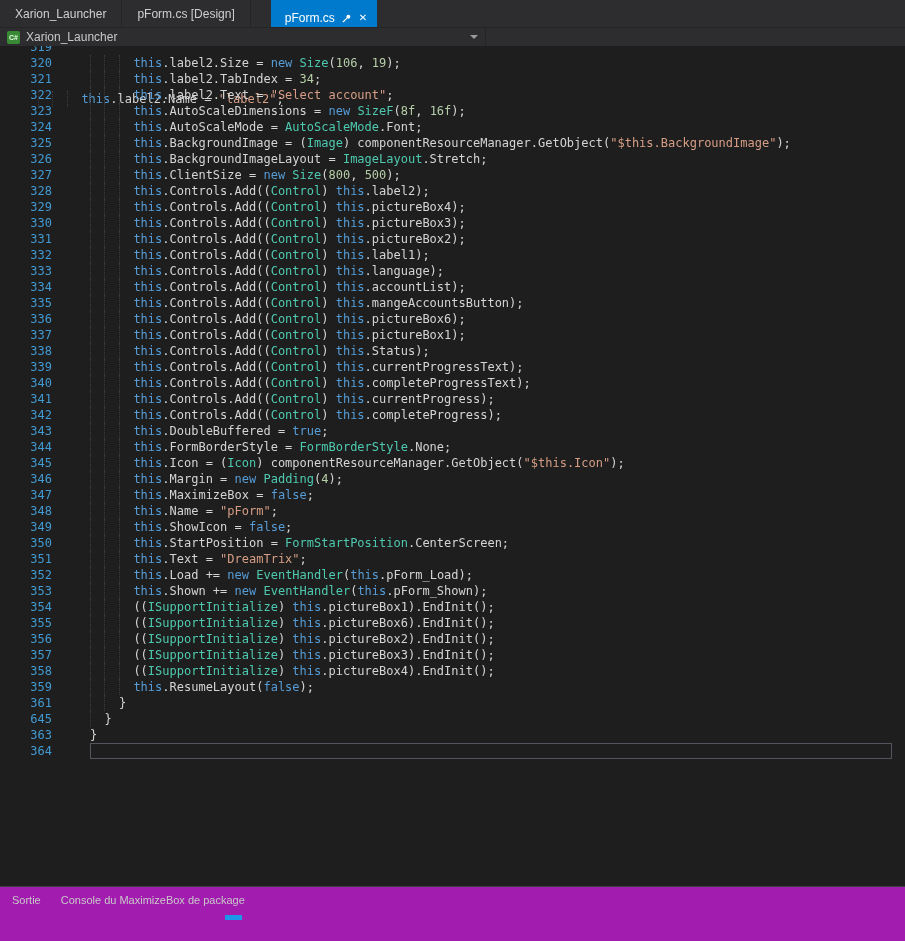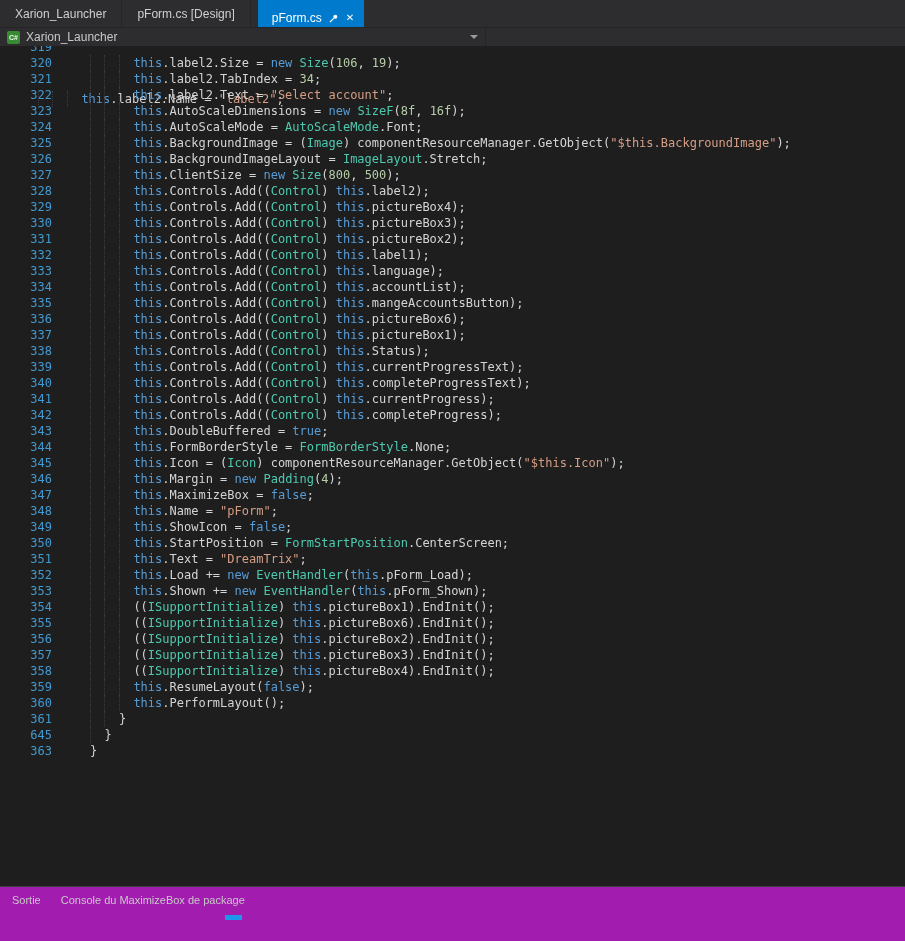--- a/index.html
+++ b/index.html
@@ -14,21 +14,21 @@
 
   
   .tabbar { height: 27px; background: #2d2d30; display: flex; flex: 0 0 27px; }
   .tab {
     display: flex; align-items: center; gap: 7px;
     padding: 0 15px; font-size: 12px; color: #cfcfcf;
     border-right: 1px solid #252526;
   }
   .tab.active {
     background: #007acc; color: #ffffff;
-    margin-left: 7px; padding: 8px 10px 0 14px; border-right: none;
+    margin-left: 20px; padding: 8px 10px 0 14px; border-right: none;
   }
   .tab .close { font-size: 10px; line-height: 1; color: #ffffff; }
   .tab .pin { display: flex; align-items: center; }
 
   
   .navbar { height: 19px; flex: 0 0 19px; background: #2d2d30; border-top: 1px solid #252526; display: flex; align-items: stretch; }
   .combo { display: flex; align-items: center; gap: 6px; padding: 0 7px; }
   .combo.project { width: 486px; border-right: 1px solid #252526; }
   .combo.member { flex: 1; }
   .combo .spacer { flex: 1; }
@@ -143,24 +143,24 @@
         <div class="line"><span class="ln">350</span><div class="cc"><span class="guide" style="left: 0px;"></span><span class="guide" style="left: 14.46px;"></span><span class="guide" style="left: 28.92px;"></span><span class="tx" style="padding-left: 43.38px;"><span class="tok-k">this</span><span class="tok-d">.StartPosition = </span><span class="tok-t">FormStartPosition</span><span class="tok-d">.CenterScreen;</span></span></div></div>
         <div class="line"><span class="ln">351</span><div class="cc"><span class="guide" style="left: 0px;"></span><span class="guide" style="left: 14.46px;"></span><span class="guide" style="left: 28.92px;"></span><span class="tx" style="padding-left: 43.38px;"><span class="tok-k">this</span><span class="tok-d">.Text = </span><span class="tok-s">"DreamTrix"</span><span class="tok-d">;</span></span></div></div>
         <div class="line"><span class="ln">352</span><div class="cc"><span class="guide" style="left: 0px;"></span><span class="guide" style="left: 14.46px;"></span><span class="guide" style="left: 28.92px;"></span><span class="tx" style="padding-left: 43.38px;"><span class="tok-k">this</span><span class="tok-d">.Load += </span><span class="tok-k">new</span><span class="tok-d"> </span><span class="tok-t">EventHandler</span><span class="tok-d">(</span><span class="tok-k">this</span><span class="tok-d">.pForm_Load);</span></span></div></div>
         <div class="line"><span class="ln">353</span><div class="cc"><span class="guide" style="left: 0px;"></span><span class="guide" style="left: 14.46px;"></span><span class="guide" style="left: 28.92px;"></span><span class="tx" style="padding-left: 43.38px;"><span class="tok-k">this</span><span class="tok-d">.Shown += </span><span class="tok-k">new</span><span class="tok-d"> </span><span class="tok-t">EventHandler</span><span class="tok-d">(</span><span class="tok-k">this</span><span class="tok-d">.pForm_Shown);</span></span></div></div>
         <div class="line"><span class="ln">354</span><div class="cc"><span class="guide" style="left: 0px;"></span><span class="guide" style="left: 14.46px;"></span><span class="guide" style="left: 28.92px;"></span><span class="tx" style="padding-left: 43.38px;"><span class="tok-d">((</span><span class="tok-t">ISupportInitialize</span><span class="tok-d">) </span><span class="tok-k">this</span><span class="tok-d">.pictureBox1).EndInit();</span></span></div></div>
         <div class="line"><span class="ln">355</span><div class="cc"><span class="guide" style="left: 0px;"></span><span class="guide" style="left: 14.46px;"></span><span class="guide" style="left: 28.92px;"></span><span class="tx" style="padding-left: 43.38px;"><span class="tok-d">((</span><span class="tok-t">ISupportInitialize</span><span class="tok-d">) </span><span class="tok-k">this</span><span class="tok-d">.pictureBox6).EndInit();</span></span></div></div>
         <div class="line"><span class="ln">356</span><div class="cc"><span class="guide" style="left: 0px;"></span><span class="guide" style="left: 14.46px;"></span><span class="guide" style="left: 28.92px;"></span><span class="tx" style="padding-left: 43.38px;"><span class="tok-d">((</span><span class="tok-t">ISupportInitialize</span><span class="tok-d">) </span><span class="tok-k">this</span><span class="tok-d">.pictureBox2).EndInit();</span></span></div></div>
         <div class="line"><span class="ln">357</span><div class="cc"><span class="guide" style="left: 0px;"></span><span class="guide" style="left: 14.46px;"></span><span class="guide" style="left: 28.92px;"></span><span class="tx" style="padding-left: 43.38px;"><span class="tok-d">((</span><span class="tok-t">ISupportInitialize</span><span class="tok-d">) </span><span class="tok-k">this</span><span class="tok-d">.pictureBox3).EndInit();</span></span></div></div>
         <div class="line"><span class="ln">358</span><div class="cc"><span class="guide" style="left: 0px;"></span><span class="guide" style="left: 14.46px;"></span><span class="guide" style="left: 28.92px;"></span><span class="tx" style="padding-left: 43.38px;"><span class="tok-d">((</span><span class="tok-t">ISupportInitialize</span><span class="tok-d">) </span><span class="tok-k">this</span><span class="tok-d">.pictureBox4).EndInit();</span></span></div></div>
         <div class="line"><span class="ln">359</span><div class="cc"><span class="guide" style="left: 0px;"></span><span class="guide" style="left: 14.46px;"></span><span class="guide" style="left: 28.92px;"></span><span class="tx" style="padding-left: 43.38px;"><span class="tok-k">this</span><span class="tok-d">.ResumeLayout(</span><span class="tok-k">false</span><span class="tok-d">);</span></span></div></div>
-        <div class="line"><span class="ln">360</span><div class="cc"><span class="guide" style="left: 0px;"></span><span class="guide" style="left: 14.46px;"></span><span class="guide" style="left: 28.92px;"></span><span class="tx" style="padding-left: 43.38px;"><span class="tok-k">this</span><span class="tok-d">.PerformLayout();</span></span></div></div>
         <div class="line"><span class="ln">361</span><div class="cc"><span class="guide" style="left: 0px;"></span><span class="guide" style="left: 14.46px;"></span><span class="tx" style="padding-left: 28.92px;"><span class="tok-d">}</span></span></div></div>
         <div class="line"><span class="ln">645</span><div class="cc"><span class="guide" style="left: 0px;"></span><span class="tx" style="padding-left: 14.46px;"><span class="tok-d">}</span></span></div></div>
         <div class="line"><span class="ln">363</span><div class="cc"><span class="tx" style="padding-left: 0px;"><span class="tok-d">}</span></span></div></div>
+        <div class="line"><span class="ln">364</span><div class="cc cur"><span class="tx" style="padding-left: 0px;"></span></div></div>
       </div>
   </div>
 
 
   <div class="panel">
     <div class="ptabs">
         <div class="ptab">Sortie</div>
         <div class="ptab">Console du MaximizeBox de package</div>
       </div>
     <div class="pind"></div>

